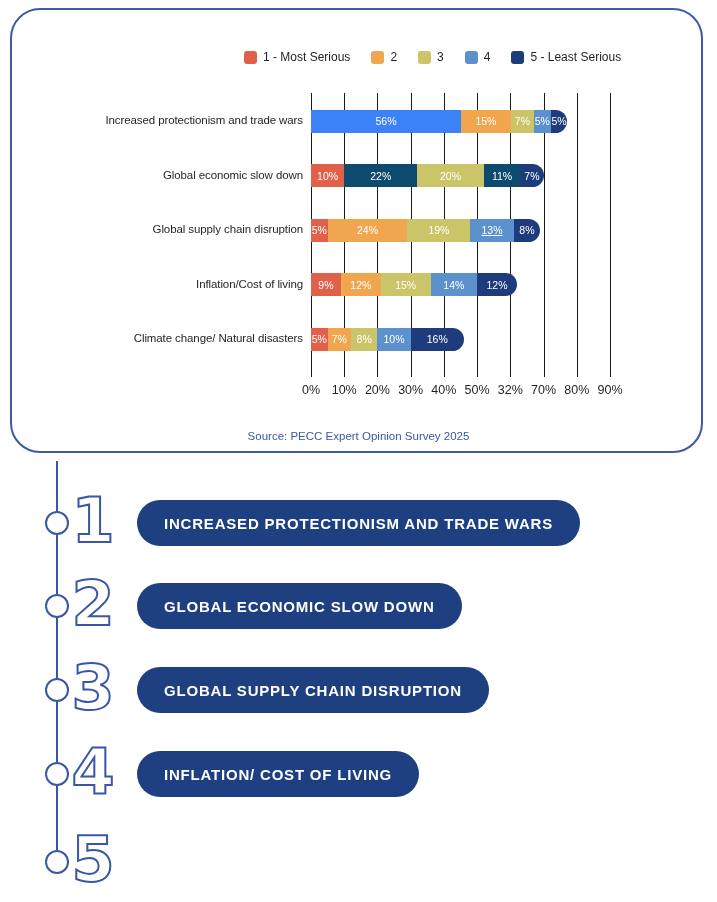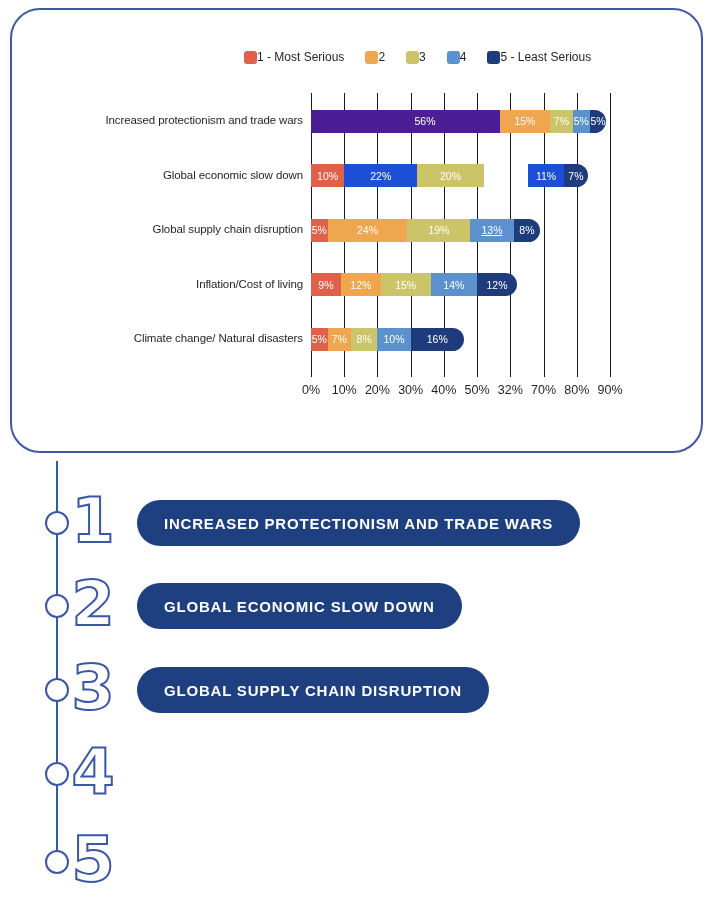--- a/index.html
+++ b/index.html
@@ -5,21 +5,21 @@
   html,body{margin:0;padding:0;background:#ffffff;}
   .stage{position:relative;width:717px;height:902px;background:#fff;
          font-family:"Liberation Sans",sans-serif;overflow:hidden;}
 
   
   .card{position:absolute;left:10px;top:8px;width:693px;height:445px;
         border:2px solid #4059A4;border-radius:30px;background:#fff;box-sizing:border-box;}
   .fig-title{position:absolute;left:10px;top:17px;width:697px;text-align:center;
         font-size:14px;font-weight:bold;color:#231F20;}
   .legend{position:absolute;left:244px;top:50px;display:flex;align-items:center;gap:21px;}
-  .legend-item{display:flex;align-items:center;font-size:12px;color:#231F20;}
+  .legend-item{display:flex;align-items:center;gap:6px;font-size:12px;color:#231F20;}
   .swatch{width:13px;height:13px;border-radius:3px;flex:0 0 13px;}
 
   
   .plot{position:absolute;left:311px;top:93px;width:299px;height:284px;}
   .gridline{position:absolute;top:0;bottom:0;width:1px;background:#1A1A1A;}
   .axis-label{position:absolute;top:290px;transform:translateX(-50%);
         font-size:12.5px;color:#231F20;white-space:nowrap;}
   .cat-label{position:absolute;left:0;width:303px;text-align:right;font-size:11.5px;
         color:#231F20;letter-spacing:-0.1px;white-space:nowrap;}
   .bar{position:absolute;left:0;height:23px;display:flex;}
@@ -95,47 +95,47 @@
       <div class="axis-label" style="left: 166.111px;">50%</div>
       <div class="gridline" style="left: 199.333px;"></div>
       <div class="axis-label" style="left: 199.333px;">32%</div>
       <div class="gridline" style="left: 232.556px;"></div>
       <div class="axis-label" style="left: 232.556px;">70%</div>
       <div class="gridline" style="left: 265.778px;"></div>
       <div class="axis-label" style="left: 265.778px;">80%</div>
       <div class="gridline" style="left: 299px;"></div>
       <div class="axis-label" style="left: 299px;">90%</div>
       <div class="bar" style="top: 16.5px;">
-        <div class="seg" style="width: 150px; background: #4c1d95; padding-left: 39px;">
+        <div class="seg" style="width: 150px; background: #3b82f6;">
           <div>56%</div>
         </div>
         <div class="seg" style="width: 49.8333px; background: rgb(240, 166, 79);">
           <div>15%</div>
         </div>
         <div class="seg" style="width: 23.2556px; background: rgb(203, 196, 104);">
           <div>7%</div>
         </div>
         <div class="seg" style="width: 16.6111px; background: rgb(91, 145, 205);">
           <div>5%</div>
         </div>
         <div class="seg last" style="width: 16.6111px; background: rgb(30, 60, 124);">
           <div>5%</div>
         </div>
       </div>
       <div class="bar" style="top: 71px;">
         <div class="seg" style="width: 33.2222px; background: rgb(224, 96, 74);">
           <div>10%</div>
         </div>
-        <div class="seg" style="width: 73.0889px; background: #1d4ed8;">
+        <div class="seg" style="width: 73.0889px; background: #0c4a6e;">
           <div>22%</div>
         </div>
         <div class="seg" style="width: 66.4444px; background: rgb(203, 196, 104);">
           <div>20%</div>
         </div>
-        <div class="seg" style="width: 36.5444px; background: #1d4ed8; margin-left: 44px;">
+        <div class="seg" style="width: 36.5444px; background: #0c4a6e;">
           <div>11%</div>
         </div>
         <div class="seg last" style="width: 23.2556px; background: rgb(30, 60, 124);">
           <div>7%</div>
         </div>
       </div>
       <div class="bar" style="top: 125.5px;">
         <div class="seg" style="width: 16.6111px; background: rgb(224, 96, 74);">
           <div>5%</div>
         </div>
@@ -181,20 +181,21 @@
         </div>
         <div class="seg" style="width: 33.2222px; background: rgb(91, 145, 205);">
           <div>10%</div>
         </div>
         <div class="seg last" style="width: 53.1556px; background: rgb(30, 60, 124); justify-content: center;">
           <div>16%</div>
         </div>
       </div>
     </div>
 
+  <div class="source">Source: PECC Expert Opinion Survey 2025</div>
 
   <div class="tline"></div>
   <div id="ranking">
       <div class="rank-item" style="top: 481px;">
         <div class="node"></div>
         <div class="rank-num">1</div>
         <div class="pill">
           <div>INCREASED PROTECTIONISM AND TRADE WARS</div>
         </div>
       </div>
@@ -208,20 +209,23 @@
       <div class="rank-item" style="top: 648px;">
         <div class="node"></div>
         <div class="rank-num">3</div>
         <div class="pill">
           <div>GLOBAL SUPPLY CHAIN DISRUPTION</div>
         </div>
       </div>
       <div class="rank-item" style="top: 732px;">
         <div class="node"></div>
         <div class="rank-num">4</div>
+        <div class="pill">
+          <div>INFLATION/ COST OF LIVING</div>
+        </div>
       </div>
       <div class="rank-item" style="top: 820px;">
         <div class="node"></div>
         <div class="rank-num">5</div>
       </div>
     </div>
 
 </div>
 
 </body></html>

